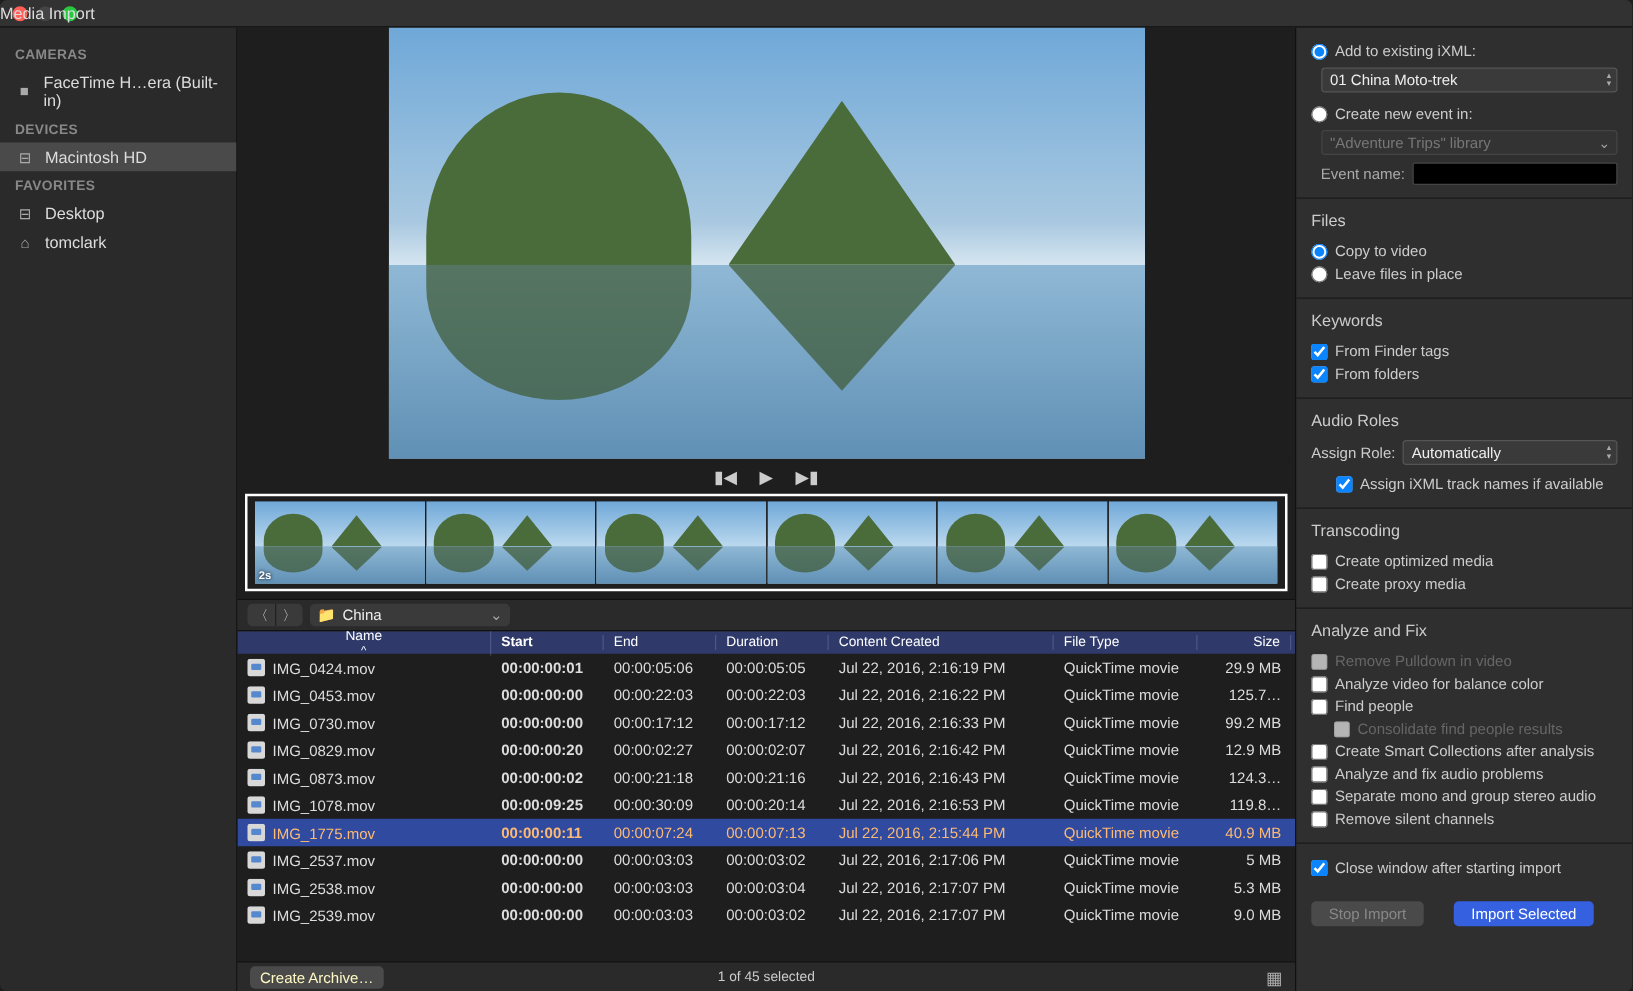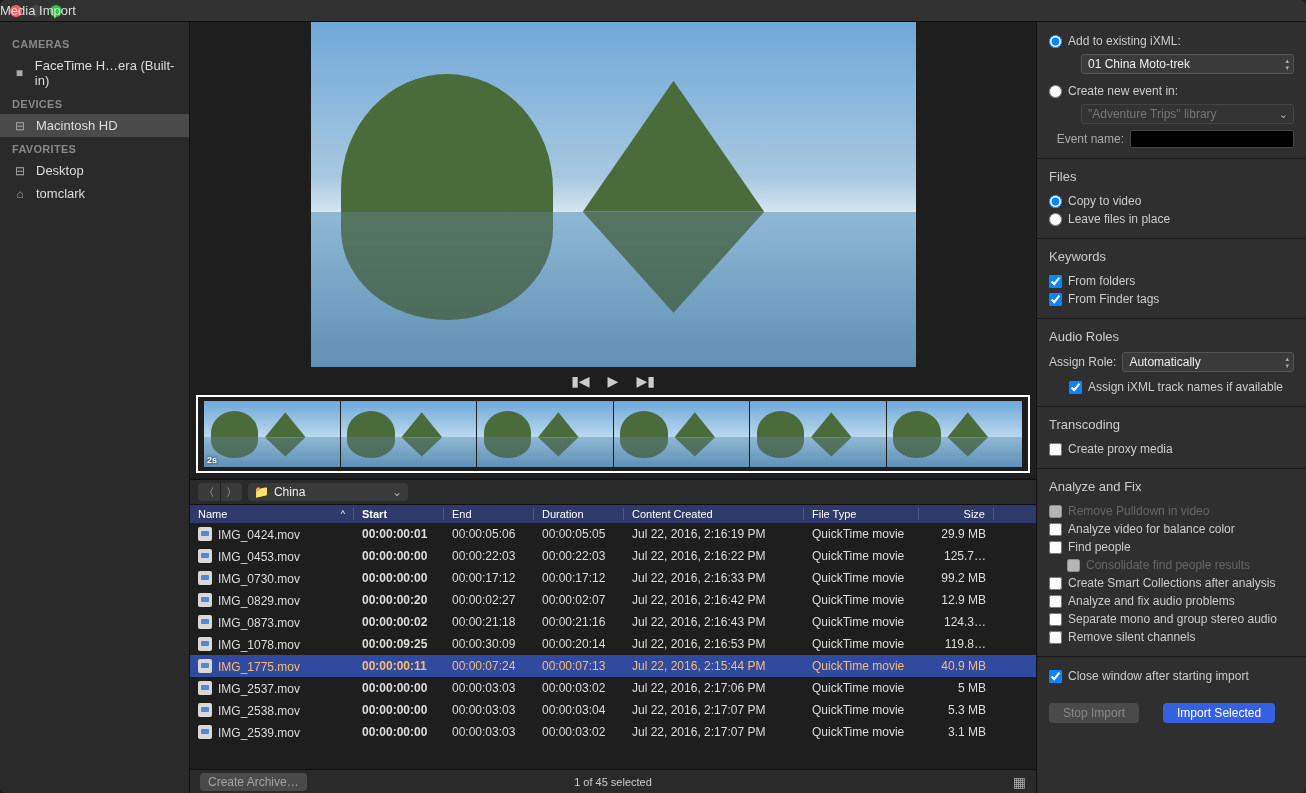--- a/index.html
+++ b/index.html
@@ -43,40 +43,40 @@
 .navbtn { width:22px; height:18px; display:flex; align-items:center; justify-content:center; color:#ccc; font-size:11px; cursor:pointer; }
 .navbtn + .navbtn { border-left:1px solid #222; }
 .folder-sel { background:#3a3a3a; border-radius:4px; height:18px; padding:0 20px 0 6px; display:flex; align-items:center; gap:5px; position:relative; min-width:160px; color:#eee; font-size:12px; }
 .folder-sel::after { content:'⌄'; position:absolute; right:6px; color:#aaa; }
 .foldericon { color:#3b9dff; }
 
 .table { flex:1; overflow:auto; background:#1e1e1e; }
 .thead { display:flex; background:#2f3a6b; color:#fff; font-size:11px; height:18px; align-items:center; position:sticky; top:0; }
 .th { padding:0 8px; border-right:1px solid rgba(255,255,255,.15); display:flex; align-items:center; justify-content:space-between; }
 .th .sort { font-size:9px; }
-.c-name{width:164px;} .c-start{width:90px;font-weight:bold;} .c-end{width:90px;} .c-dur{width:90px;} .c-cc{width:180px;} .c-ft{width:115px;} .c-size{width:75px; text-align:right; justify-content:flex-end;}
+.c-name{width:203px;flex-direction:column;} .c-start{width:90px;font-weight:bold;} .c-end{width:90px;} .c-dur{width:90px;} .c-cc{width:180px;} .c-ft{width:115px;} .c-size{width:75px; text-align:right; justify-content:flex-end;}
 .tr { display:flex; height:22px; align-items:center; font-size:12px; color:#ddd; }
 .tr.sel { background:#2f4a9f; color:#fdba74; }
 .td { padding:0 8px; overflow:hidden; white-space:nowrap; text-overflow:ellipsis; }
 .td.c-size { text-align:right; }
 .fileicon { display:inline-block; width:14px; height:14px; background:#d8d8d8; border-radius:2px; margin-right:6px; vertical-align:-2px; position:relative; }
 .fileicon::after{content:'';position:absolute;left:3px;right:3px;top:4px;height:5px;background:#5588cc;border-radius:1px;}
 
 .footer { height: 24px; background:#2a2a2a; border-top:1px solid #111; display:flex; align-items:center; padding:0 10px; justify-content:space-between; font-size:11px; color:#ccc; position:relative;}
-.archive-btn { background:#4a4a4a; border-radius:4px; padding:2px 8px; font-size:12px; color:#a3a3a3; cursor:pointer;}
+.archive-btn { background:#4a4a4a; border-radius:4px; padding:2px 8px; font-size:12px; color:#fef9c3; cursor:pointer;}
 .footer-center{position:absolute; left:0; right:0; text-align:center;}
 .view-icon { color:#aaa; font-size:14px; }
 
 .right { width: 270px; background:#2f2f2f; border-left:1px solid #111; overflow-y:auto; font-size:12px; }
 .rgroup { padding: 10px 12px; border-bottom: 1px solid #1a1a1a; }
 .rgroup-title { color:#ccc; font-size:13px; margin-bottom:8px; }
 .radio-row, .check-row { display:flex; align-items:center; gap:6px; padding:2px 0; color:#ccc; }
 .radio-row.disabled, .check-row.disabled { color:#666; }
 .radio-row input, .check-row input { accent-color:#0a84ff; }
-.sel-box { background:#3a3a3a; border:1px solid #555; border-radius:3px; height:20px; padding:0 18px 0 6px; display:flex; align-items:center; position:relative; color:#eee; margin-top:4px; margin-left:32px; min-width:0; }
+.sel-box { background:#3a3a3a; border:1px solid #555; border-radius:3px; height:20px; padding:0 18px 0 6px; display:flex; align-items:center; position:relative; color:#eee; margin-top:4px; margin-left:8px; min-width:0; }
 .sel-box.disabled { background:#333; color:#777; border-color:#444;}
 .sel-box::after { content:'⌄'; position:absolute; right:5px; font-size:11px; color:#aaa; }
 .sel-box.updn::after { content:'▴\A▾'; white-space:pre; font-size:7px; line-height:7px; right:4px; }
 .field-row { display:flex; align-items:center; gap:6px; margin-top:6px; margin-left:0px;}
 .field-row label { color:#aaa; width:75px; text-align:right; }
 .txt-input { background:#000; border:1px solid #444; height:18px; flex:1; border-radius:2px; color:#fff; padding:0 4px; font-size:11px;}
 .assign-row{display:flex; align-items:center; gap:6px;}
 .assign-row label{color:#ccc;}
 .assign-sel{flex:1;}
 .btn { border-radius:4px; padding:3px 14px; font-size:12px; cursor:pointer; display:inline-flex; align-items:center; justify-content:center; }
@@ -278,21 +278,21 @@
               <div class="td c-ft">QuickTime movie</div>
               <div class="td c-size">5.3 MB</div>
             </div>
             <div class="tr">
               <div class="td c-name"><span class="fileicon"></span>IMG_2539.mov</div>
               <div class="td c-start">00:00:00:00</div>
               <div class="td c-end">00:00:03:03</div>
               <div class="td c-dur">00:00:03:02</div>
               <div class="td c-cc">Jul 22, 2016, 2:17:07 PM</div>
               <div class="td c-ft">QuickTime movie</div>
-              <div class="td c-size">3.1 MB</div>
+              <div class="td c-size">9.0 MB</div>
             </div>
           </div>
       </div>
       <div class="footer">
         <span class="archive-btn">Create Archive…</span>
         <span class="footer-center">1 of 45 selected</span>
         <span class="view-icon">▦</span>
       </div>
     </div>
 
@@ -327,25 +327,25 @@
         <div class="radio-row">
             <input type="radio" style="">
             <span>Leave files in place</span>
           </div>
       </div>
 
       <div class="rgroup">
         <div class="rgroup-title">Keywords</div>
         <div class="check-row">
             <input type="checkbox" checked="" style="">
+            <span>From Finder tags</span>
+          </div>
+        <div class="check-row">
+            <input type="checkbox" checked="" style="">
             <span>From folders</span>
-          </div>
-        <div class="check-row">
-            <input type="checkbox" checked="" style="">
-            <span>From Finder tags</span>
           </div>
       </div>
 
       <div class="rgroup">
         <div class="rgroup-title">Audio Roles</div>
         <div class="assign-row">
           <label>Assign Role:</label>
           <div class="sel-box updn assign-sel" style="margin:0">
               <span>Automatically</span>
             </div>
@@ -353,20 +353,24 @@
         <div class="check-row" style="margin-top:6px;margin-left:20px">
             <input type="checkbox" checked="" style="">
             <span>Assign iXML track names if available</span>
           </div>
       </div>
 
       <div class="rgroup">
         <div class="rgroup-title">Transcoding</div>
         <div class="check-row">
             <input type="checkbox" style="">
+            <span>Create optimized media</span>
+          </div>
+        <div class="check-row">
+            <input type="checkbox" style="">
             <span>Create proxy media</span>
           </div>
       </div>
 
       <div class="rgroup">
         <div class="rgroup-title">Analyze and Fix</div>
         <div class="check-row disabled">
             <input type="checkbox" disabled="" style="">
             <span>Remove Pulldown in video</span>
           </div>

